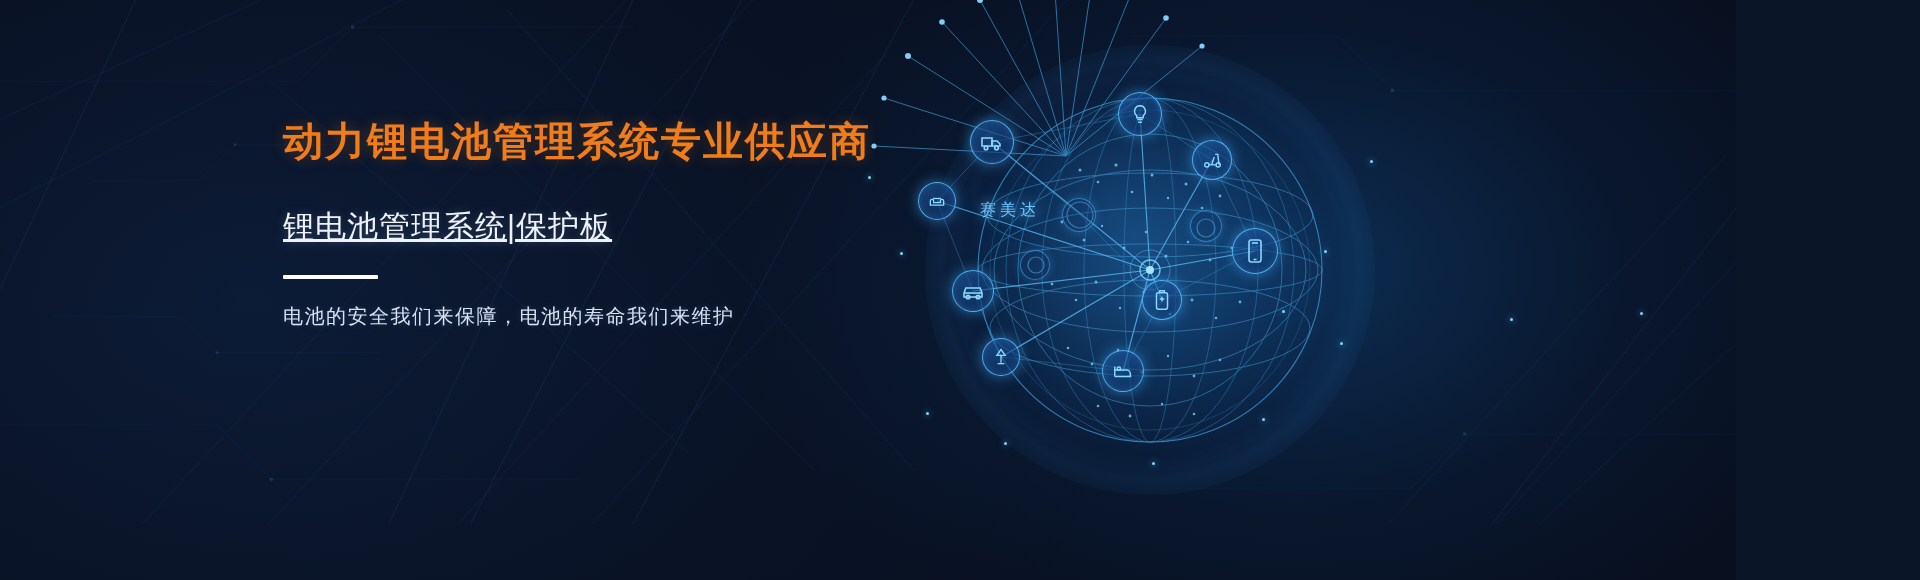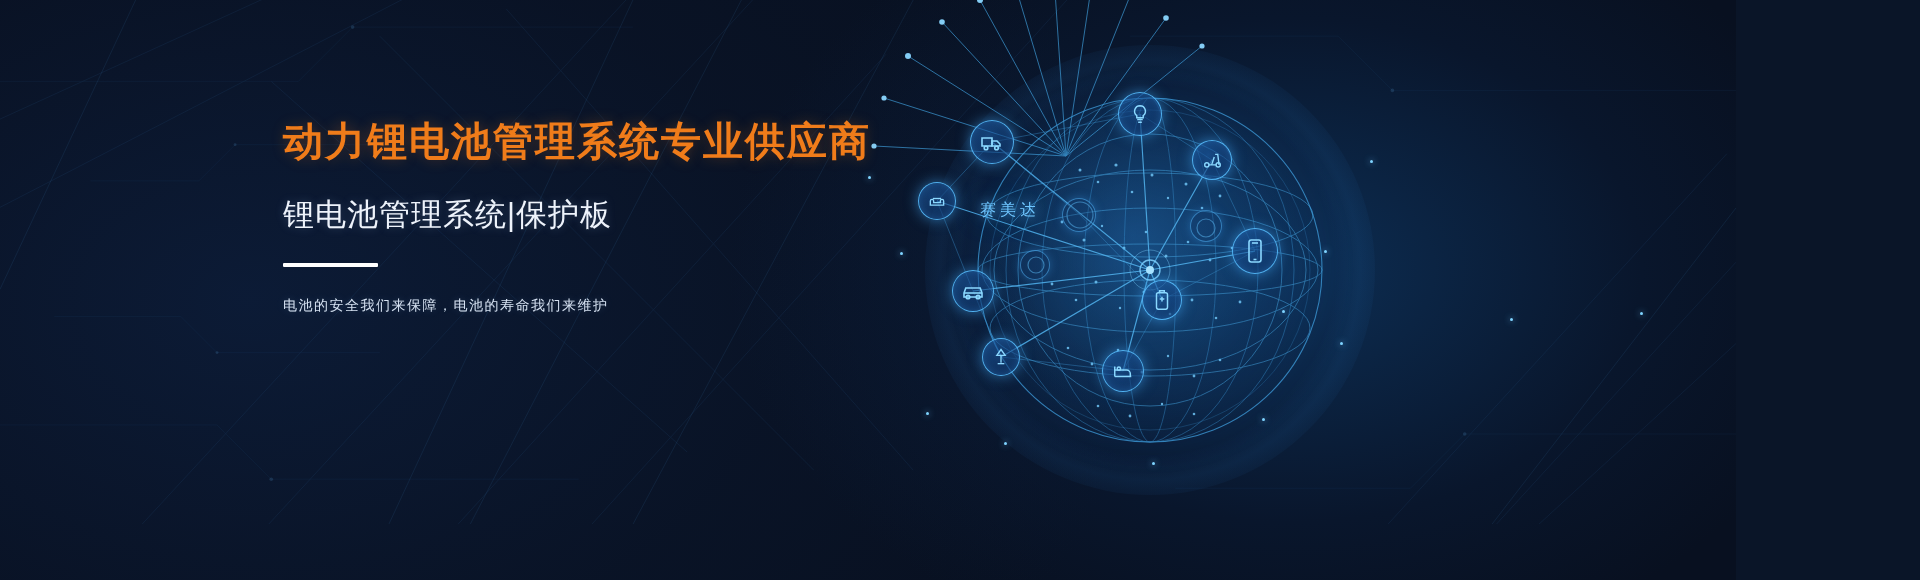--- a/index.html
+++ b/index.html
@@ -33,37 +33,38 @@
   .title {
     font-size:40px;
     font-weight:bold;
     letter-spacing:2px;
     color:#f07c1a;
     line-height:1.15;
     white-space:nowrap;
     text-shadow:0 0 14px rgba(240,124,26,0.28);
   }
   .subtitle {
-    margin-top:32px;
+    margin-top:44px;
     font-size:31px;
     color:#eef3fb;
     letter-spacing:1px;
     line-height:1.2;
     white-space:nowrap;
     text-shadow:0 0 10px rgba(170,205,255,0.25);
+    text-decoration:underline;
   }
   .rule {
     margin-top:30px;
     width:95px; height:4px;
     background:#ffffff;
     border-radius:1px;
   }
   .desc {
-    margin-top:30px;
-    font-size:14px;
+    margin-top:24px;
+    font-size:20px;
     color:#d6e2f2;
     letter-spacing:1.5px;
     white-space:nowrap;
     text-shadow:0 0 8px rgba(150,190,245,0.2);
   }
 
   
   .globe-wrap {
     position:absolute;
     left:830px; top:-40px;

